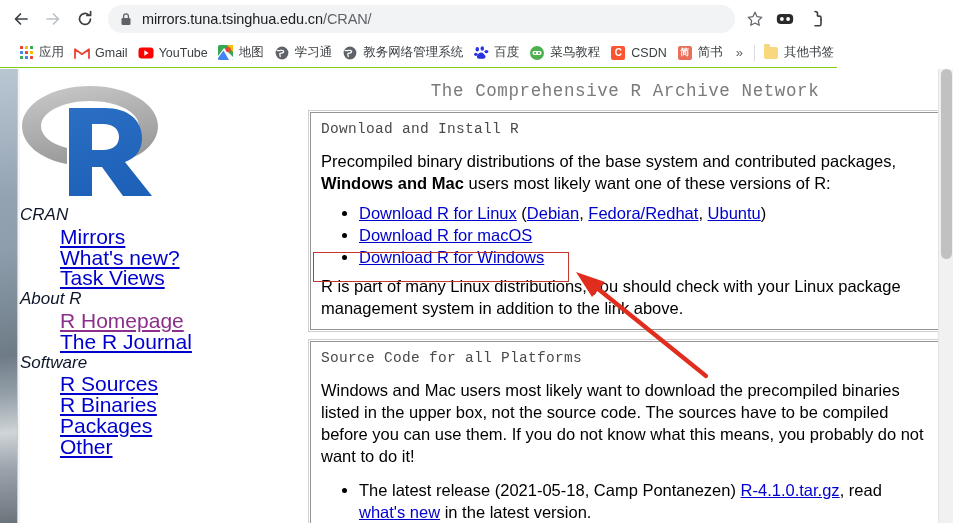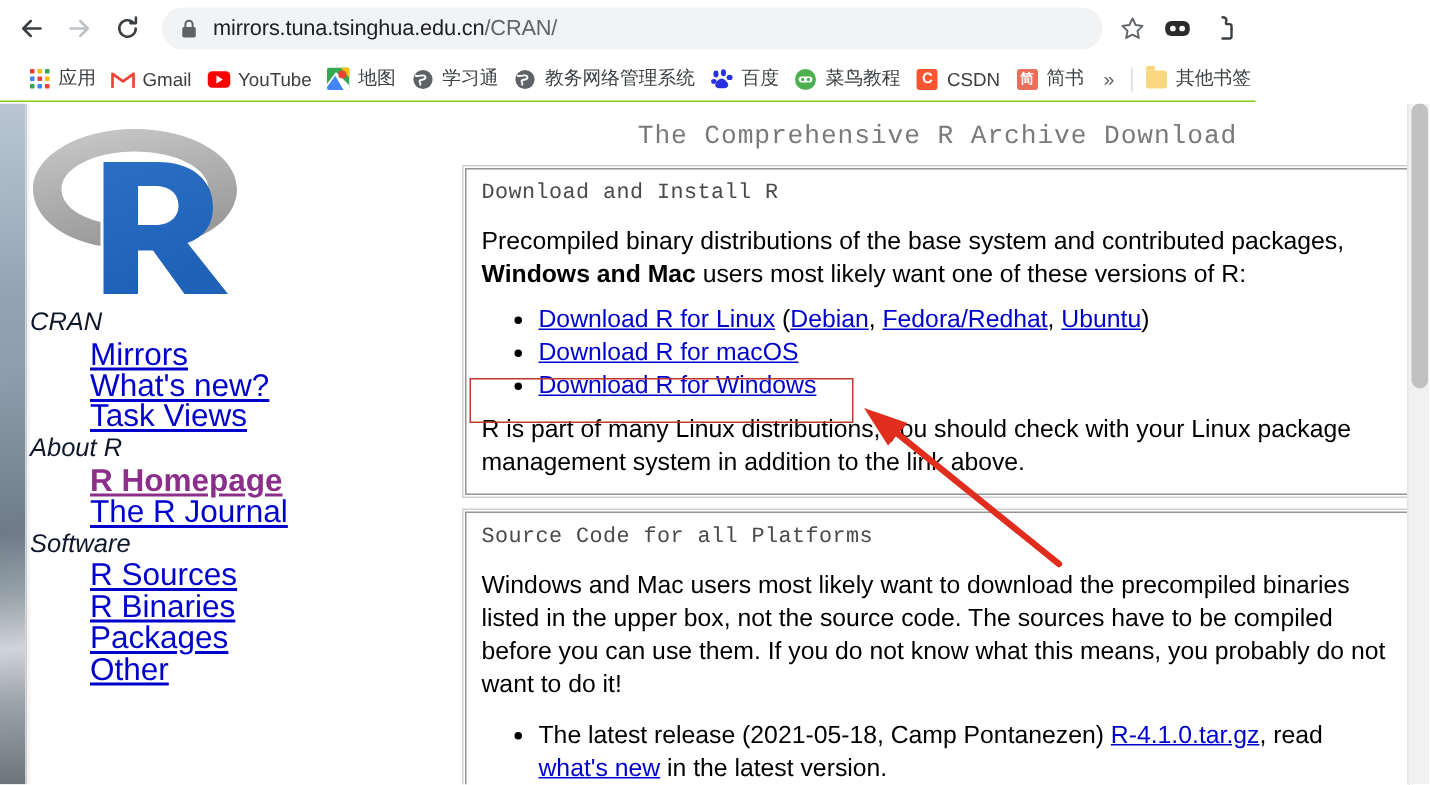--- a/index.html
+++ b/index.html
@@ -167,21 +167,21 @@
   .nav-head:first-child { margin-top: 0; }
   .nav-link {
     display: block;
     color: #0000cc;
     text-decoration: underline;
     cursor: pointer;
     font-size: 21px;
     line-height: 20.8px;
     margin-left: 40px;
   }
-  .nav-link.visited { color: #8b2f8b; font-weight: bold; }
+  .nav-link.visited { color: #8b2f8b; }
 
   
   .main {
     position: absolute;
     left: 290px; top: 0;
     width: 630px;
   }
   .site-title {
     font-family: "Liberation Mono", monospace;
     font-size: 17.5px;
@@ -502,21 +502,21 @@
             <a class="nav-link">R Sources</a>
             <a class="nav-link">R Binaries</a>
             <a class="nav-link">Packages</a>
             <a class="nav-link">Other</a>
           </div>
         </div>
       </div>
 
       <div class="main">
 
-        <div class="site-title">The Comprehensive R Archive Download</div>
+        <div class="site-title">The Comprehensive R Archive Network</div>
 
         <div class="fieldset">
           <div class="fs-title">Download and Install R</div>
 
           <p class="fs-p"><span>Precompiled binary distributions of the base system and contributed packages,</span>
             <b>Windows and Mac</b><span> users most likely want one of these versions of R:</span></p>
 
           <ul class="dl-list">
             <li><a class="weblink">Download R for Linux</a><span> (</span><a class="weblink">Debian</a>, <a class="weblink">Fedora/Redhat</a>, <a class="weblink">Ubuntu</a><span>)</span></li>
             <li><a class="weblink">Download R for macOS</a></li>

